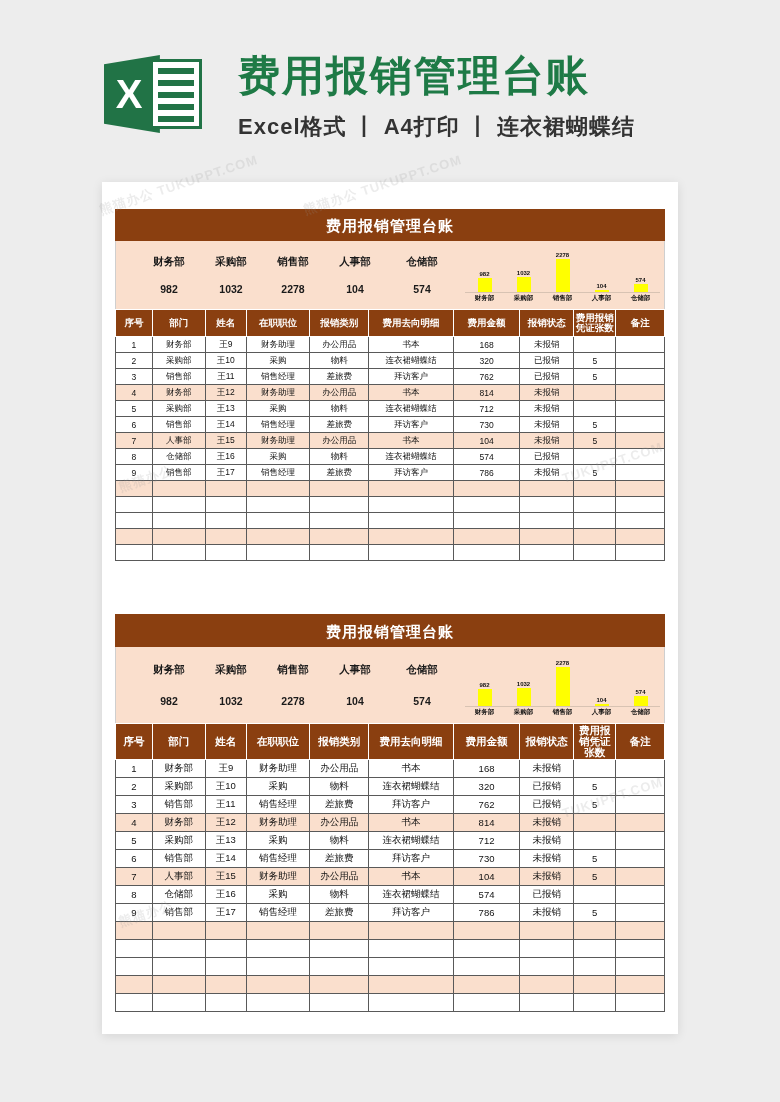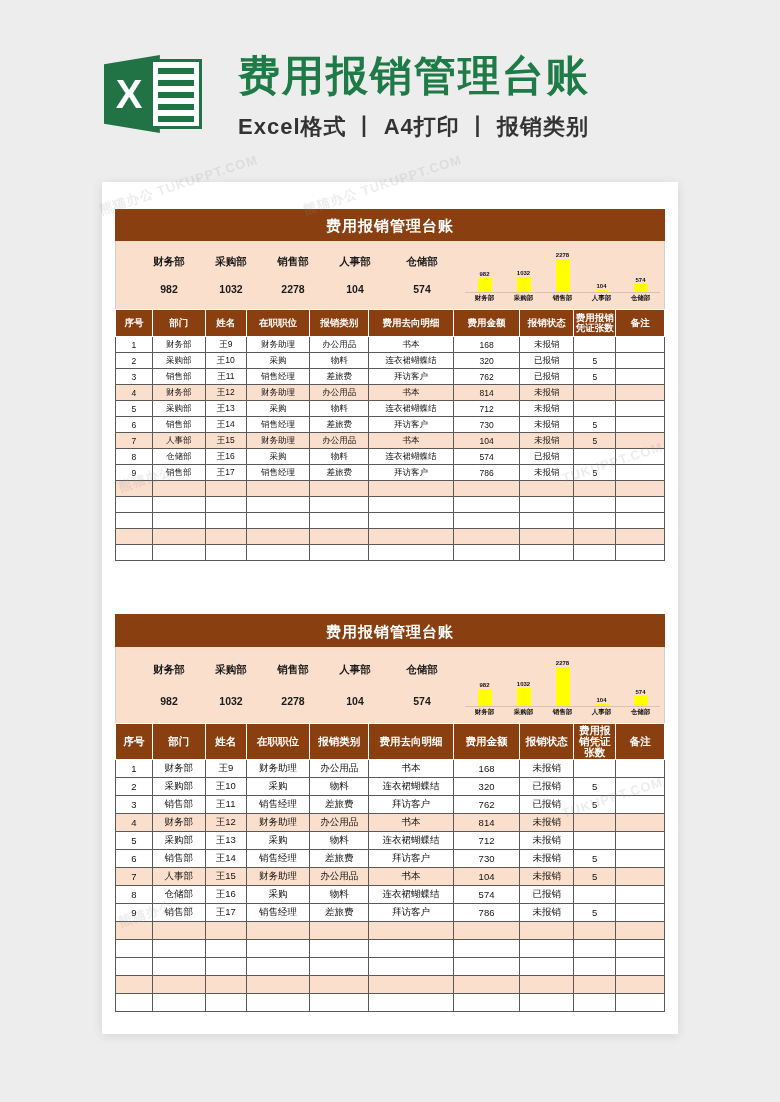--- a/index.html
+++ b/index.html
@@ -165,21 +165,21 @@
         <div class="sheet">
           <i style="top:6px"></i>
             <i style="top:18px"></i>
             <i style="top:30px"></i>
           <i style="top:42px"></i>
             <i style="top:54px"></i>
         </div>
       </div>
       <div class="banner-text">
         <div class="banner-title">费用报销管理台账</div>
-        <div class="banner-sub">Excel格式 丨 A4打印 丨 报销类别</div>
+        <div class="banner-sub">Excel格式 丨 A4打印 丨 连衣裙蝴蝶结</div>
       </div>
     </div>
   </div>
 
   <div class="card">
 
     <div class="sheet-block one">
       <div class="sheet-title">费用报销管理台账</div>
 
       <div class="summary-strip">

